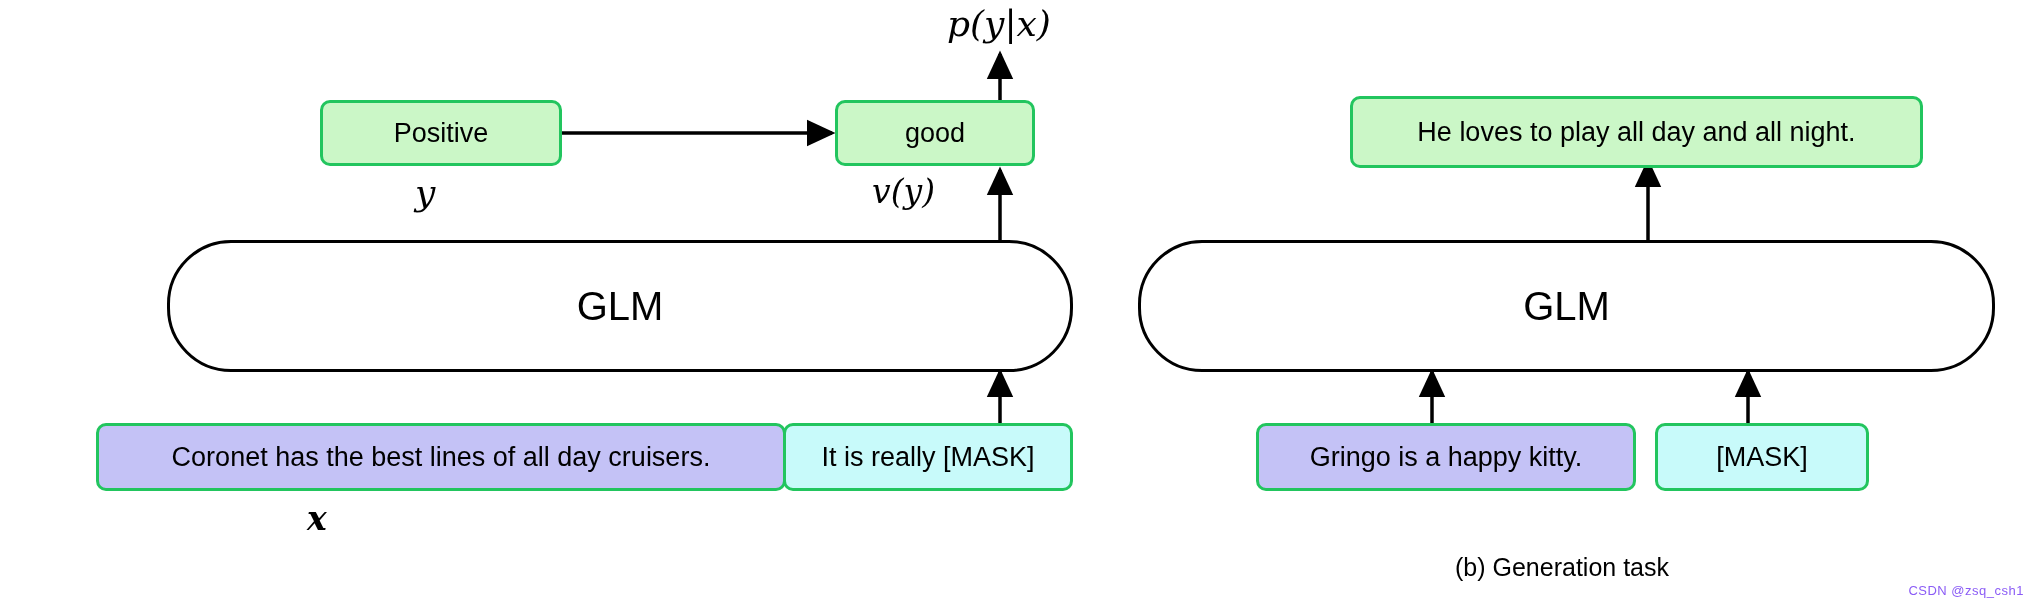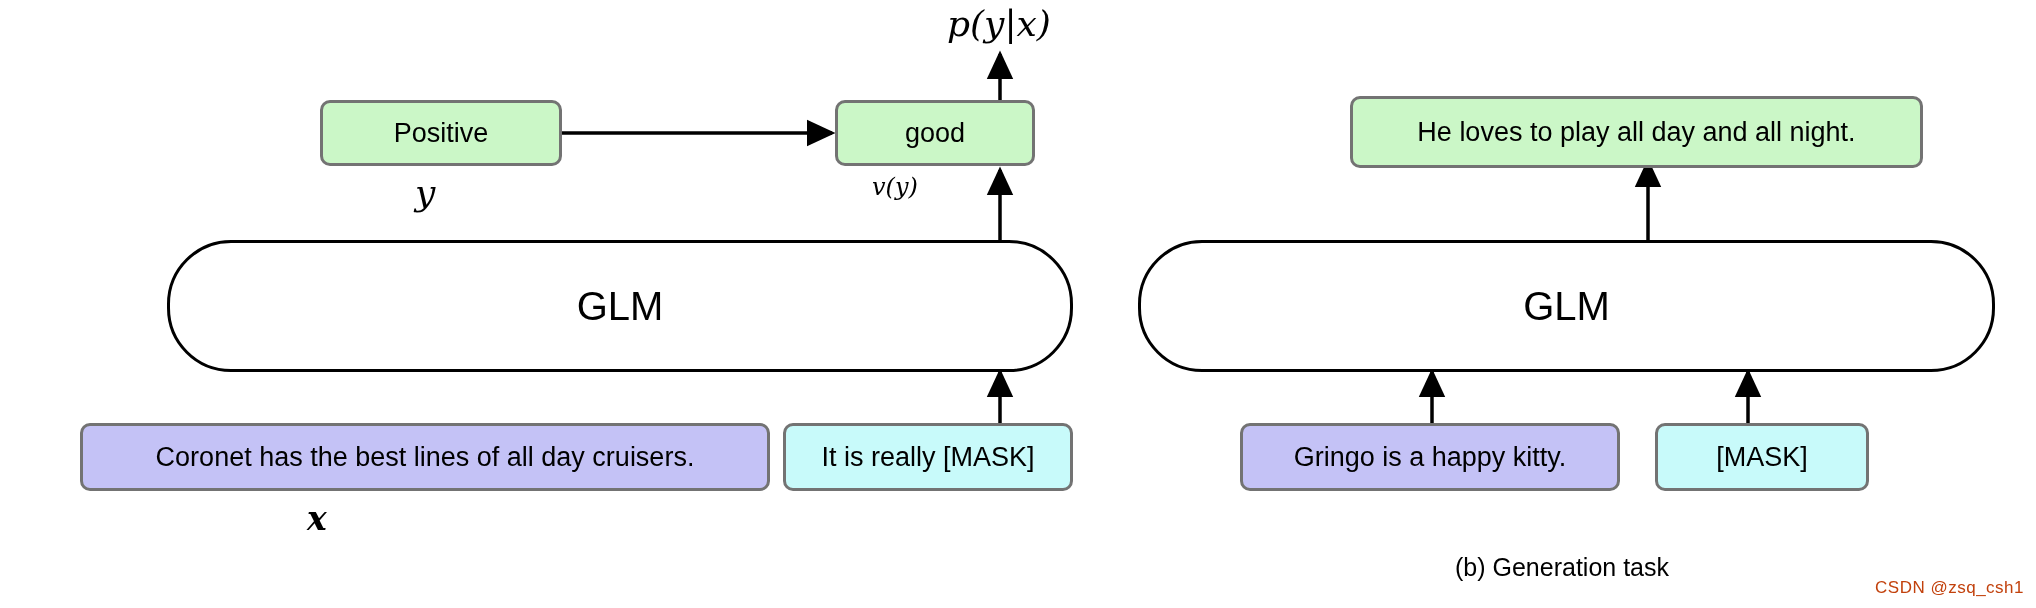--- a/index.html
+++ b/index.html
@@ -13,33 +13,33 @@
   #figure {
     position: relative;
     width: 2036px;
     height: 608px;
     background: #ffffff;
     overflow: hidden;
   }
   .node {
     position: absolute;
     box-sizing: border-box;
-    border: 3px solid #737373;
+    border: 3px solid #22c55e;
     border-radius: 10px;
     display: flex;
     align-items: center;
     justify-content: center;
     font-family: "Liberation Sans", sans-serif;
     font-size: 27px;
     color: #000000;
     line-height: 1;
     white-space: nowrap;
   }
   .node.green  { background: #cbf7c7; }
-  .node.purple { background: #c4c2f6; }
+  .node.purple { background: #c4c2f6; margin-left: 16px; }
   .node.cyan   { background: #c8fafa; }
 
   .glm {
     position: absolute;
     box-sizing: border-box;
     background: #ffffff;
     border: 3px solid #000000;
     border-radius: 64px;
     display: flex;
     align-items: center;
@@ -63,22 +63,22 @@
     position: absolute;
     font-family: "Liberation Sans", sans-serif;
     font-size: 25px;
     color: #000000;
     white-space: nowrap;
   }
 
   .watermark {
     position: absolute;
     font-family: "Liberation Sans", sans-serif;
-    font-size: 17px;
-    color: #c2410c;
+    font-size: 13px;
+    color: #8b5cf6;
     white-space: nowrap;
     letter-spacing: 0.5px;
     margin-left: 36px;
   }
 
   svg.edges {
     position: absolute;
     left: 0;
     top: 0;
     width: 2036px;
@@ -114,21 +114,21 @@
   </svg>
 
   <div class="mathlabel" style="left:947px; top:6px; font-size:36px;">p(y|x)</div>
 
   <div class="node green" style="left:320px; top:100px; width:242px; height:66px;">Positive</div>
 
   <div class="mathlabel" style="left:415px; top:175px; font-size:36px;">y</div>
 
   <div class="node green" style="left:835px; top:100px; width:200px; height:66px;">good</div>
 
-  <div class="mathlabel" style="left:872px; top:175px; font-size:24px;">v(y)</div>
+  <div class="mathlabel" style="left:872px; top:175px; font-size:33px;">v(y)</div>
 
   <div class="glm" style="left:167px; top:240px; width:906px; height:132px;">GLM</div>
 
   <div class="node purple" style="left:80px; top:423px; width:690px; height:68px;">Coronet has the best lines of all day cruisers.</div>
 
   <div class="mathlabel bold" style="left:307px; top:502px; font-size:33px;">x</div>
 
   <div class="node cyan" style="left:783px; top:423px; width:290px; height:68px;">It is really [MASK]</div>
 
 

